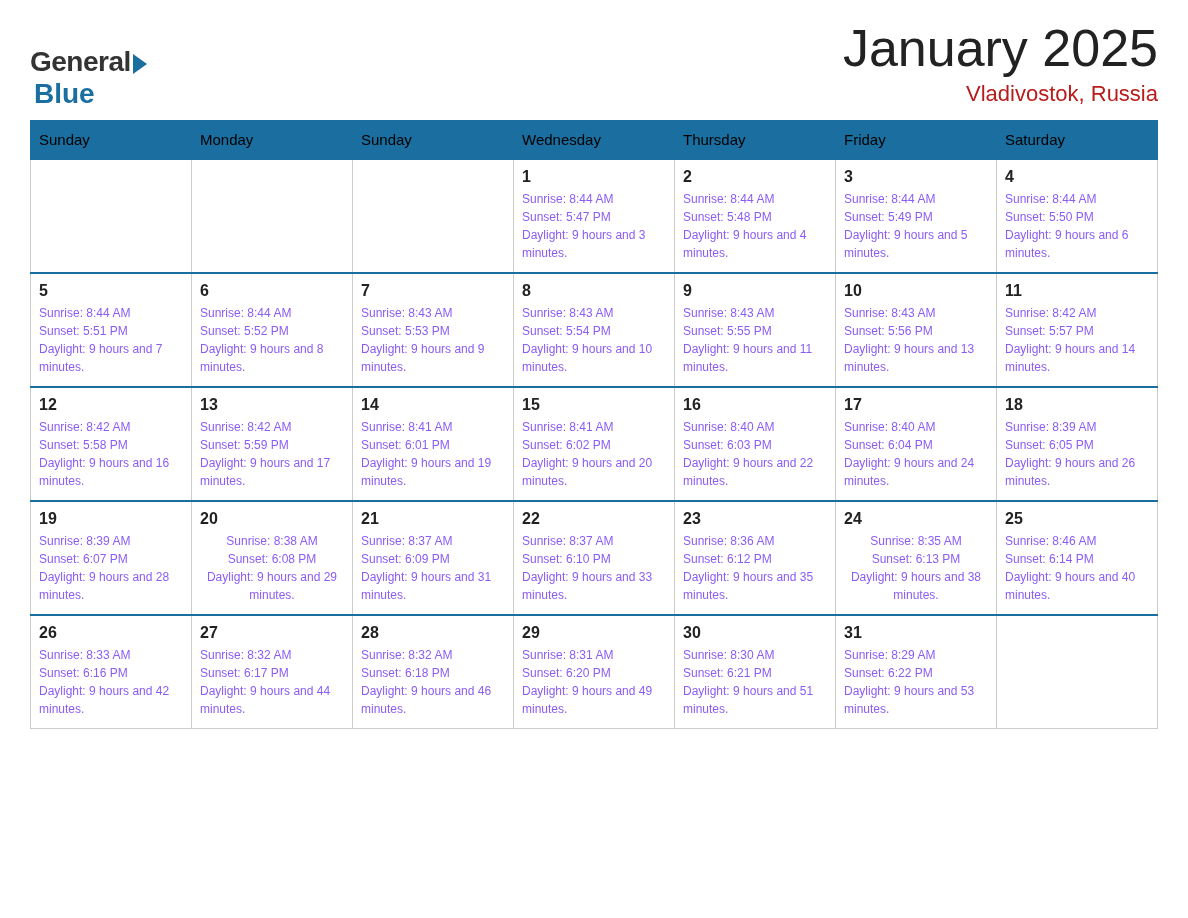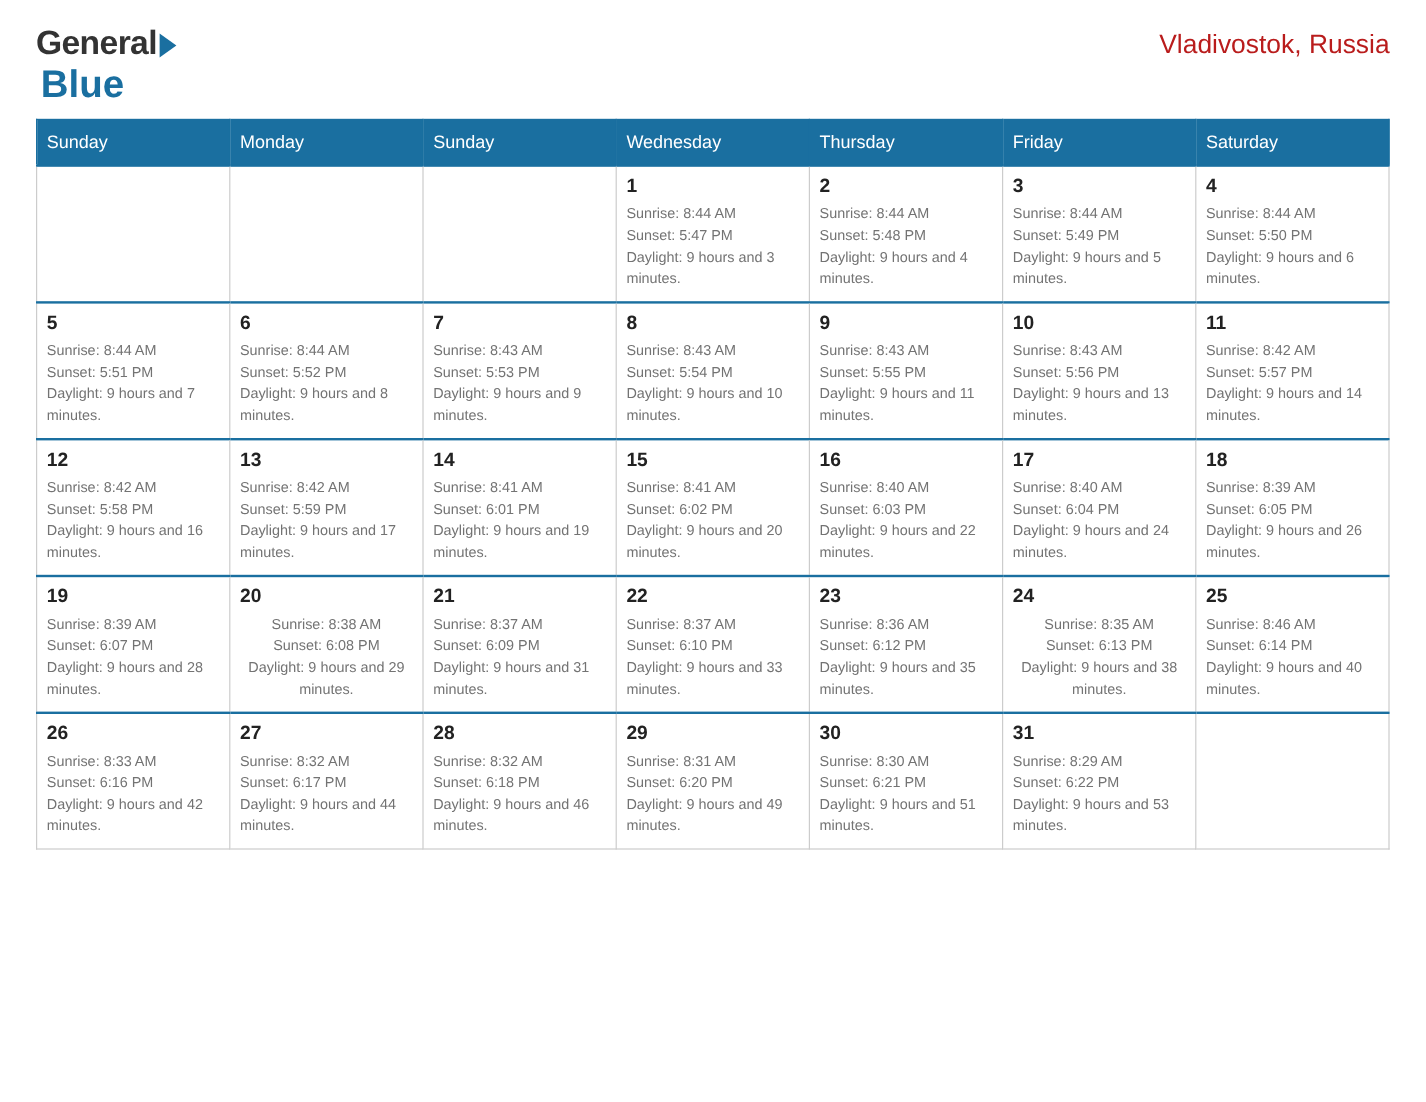--- a/index.html
+++ b/index.html
@@ -13,20 +13,21 @@
     .header {
       display: flex;
       justify-content: space-between;
       align-items: flex-start;
       margin-bottom: 10px;
     }
     .logo {
       display: flex;
       flex-direction: column;
       align-items: flex-start;
+      margin-top: 26px;
     }
     .logo-top {
       display: flex;
       align-items: center;
     }
     .logo-general {
       font-size: 28px;
       font-weight: bold;
       color: #333;
       letter-spacing: -0.5px;
@@ -34,21 +35,21 @@
     .logo-arrow {
       width: 0;
       height: 0;
       border-left: 14px solid #1a6fa0;
       border-top: 10px solid transparent;
       border-bottom: 10px solid transparent;
       margin-left: 2px;
       margin-top: 4px;
     }
     .logo-blue {
-      font-size: 32px;
+      font-size: 28px;
       font-weight: bold;
       color: #1a6fa0;
       margin-left: 4px;
     }
     .title-section {
       text-align: right;
     }
     .month-title {
       font-size: 52px;
       font-weight: normal;
@@ -60,21 +61,21 @@
       color: #b91c1c;
       margin-top: 4px;
     }
     .calendar {
       width: 100%;
       border-collapse: collapse;
       margin-top: 10px;
     }
     .calendar th {
       background-color: #1a6fa0;
-      color: #ffffff;
+      color: #000000;
       padding: 10px 8px;
       font-size: 15px;
       font-weight: normal;
       text-align: left;
       border: 1px solid #1a6fa0;
     }
     .calendar td {
       vertical-align: top;
       padding: 8px 8px 10px 8px;
       border: 1px solid #ccc;
@@ -86,36 +87,37 @@
     }
     .day-number {
       font-size: 16px;
       font-weight: bold;
       color: #222;
       margin-bottom: 4px;
       display: block;
     }
     .day-info {
       font-size: 12px;
-      color: #737373;
+      color: #8b5cf6;
       line-height: 1.5;
     }
   </style>
 </head>
 <body>
 
 <div class="header">
   <div class="logo">
     <div class="logo-top">
       <span class="logo-general">General</span>
       <div class="logo-arrow"></div>
     </div>
     <span class="logo-blue">Blue</span>
   </div>
   <div class="title-section">
+    <div class="month-title">January 2025</div>
     <div class="location">Vladivostok, Russia</div>
   </div>
 </div>
 
 <table class="calendar">
   <thead>
     <tr>
     <th>Sunday</th>
         <th>Monday</th>
         <th>Sunday</th>

